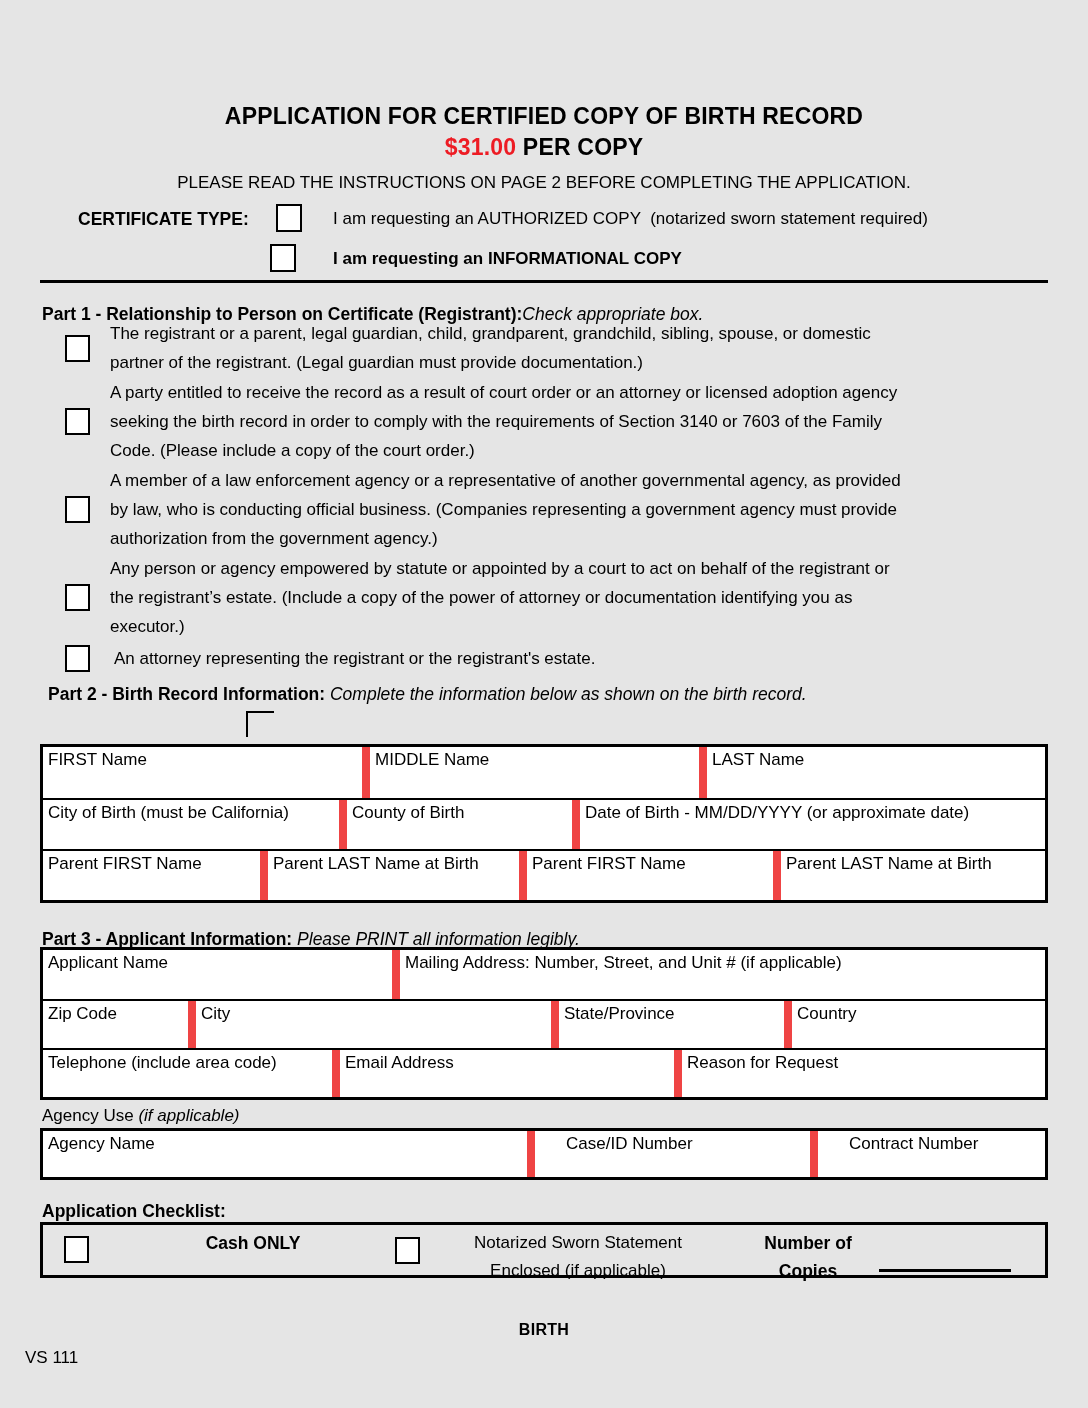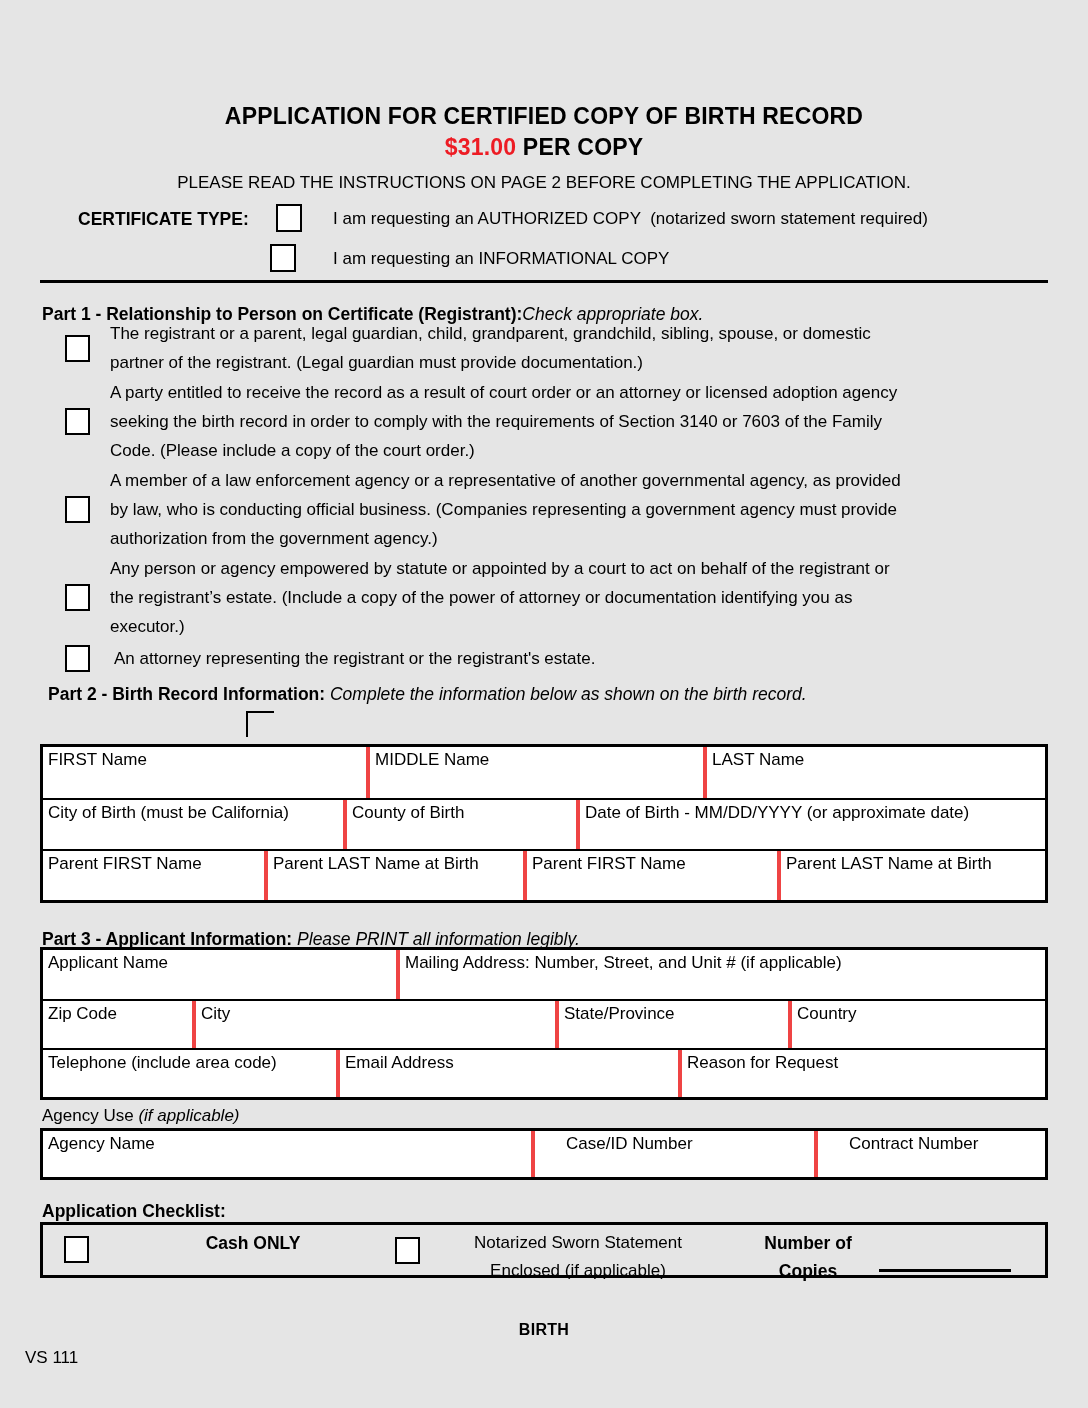--- a/index.html
+++ b/index.html
@@ -16,21 +16,21 @@
   .instructions { font-size:17px; margin-top:10px; }
 
   
   .cert-type { position:absolute; top:202px; left:0; width:100%; height:80px; }
   .cert-label { position:absolute; left:78px; top:7px; font-size:17.5px; font-weight:bold; }
   .cb { display:inline-block; width:25px; height:27px; border:2.5px solid #000; background:#fff; flex:none; }
   .cert-cb1 { position:absolute; left:276px; top:2px; width:26px; height:28px; }
   .cert-cb2 { position:absolute; left:270px; top:42px; width:26px; height:28px; }
   .cert-opt { position:absolute; font-size:17px; white-space:pre; }
   .cert-opt1 { left:333px; top:7px; }
-  .cert-opt2 { left:333px; top:47px; }
+  .cert-opt2 { left:333px; top:47px;font-weight:bold; }
 
   .rule { position:absolute; top:280px; left:40px; width:1008px; height:3px; background:#000; }
 
   
   .part-heading { position:absolute; font-size:17.5px; }
   .ph-bold { font-weight:bold; }
   .ph-italic { font-style:italic; }
   .h-part1 { top:304px; left:42px; }
   .h-part2 { top:684px; left:48px; }
   .h-part3 { top:929px; left:42px; }
@@ -44,21 +44,21 @@
   .p1-item-5 .p1-text { padding-left:4px; }
 
   
   .corner-mark { position:absolute; top:711px; left:246px; width:28px; height:26px;
     border-top:2.5px solid #000; border-left:2.5px solid #000; }
 
   
   .ftable { position:absolute; left:40px; width:1008px; border:3px solid #000; background:#fff; }
   .frow { display:flex; }
   .frow + .frow { border-top:2px solid #000; }
-  .fcell { border-right:4px solid #ef4444; padding:3px 5px 0 5px; font-size:17px; overflow:hidden; }
+  .fcell { border-right:8px solid #ef4444; padding:3px 5px 0 5px; font-size:17px; overflow:hidden; }
   .fcell:last-child { border-right:none; flex:1; }
   .t-birth { top:744px; }  .t-birth .frow { height:51px; }
   .t-applicant { top:947px; } .t-applicant .frow { height:49px; }
   .t-agency { top:1128px; } .t-agency .frow { height:46px;gap:26px; }
 
   
   .agency-label { position:absolute; top:1106px; left:42px; font-size:17px; }
   .agency-label .ph-italic { font-size:17px; }
 
   

